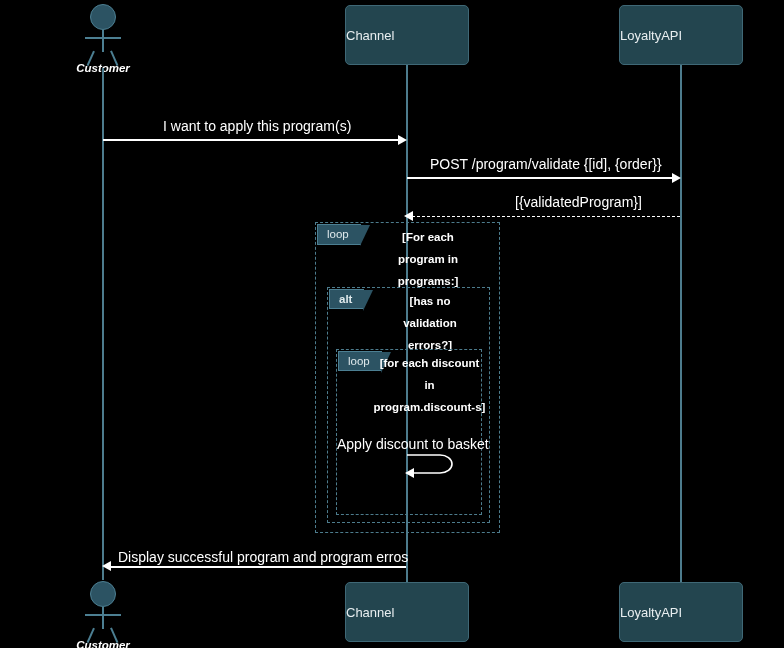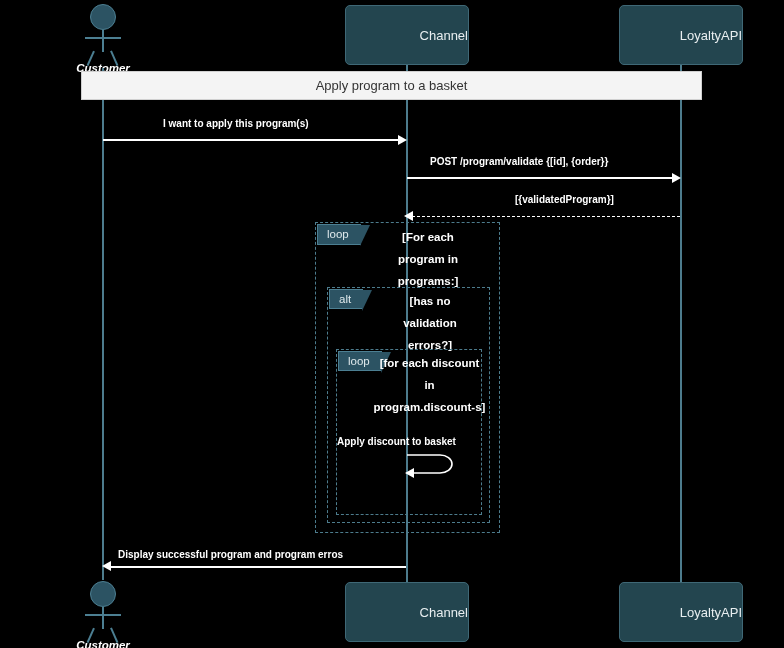--- a/index.html
+++ b/index.html
@@ -2,21 +2,21 @@
 <html><head>
 <meta charset="utf-8">
 <style>
   html,body{margin:0;padding:0;background:#000;}
   body{width:784px;height:648px;position:relative;overflow:hidden;
        font-family:"Liberation Sans","DejaVu Sans",sans-serif;}
   #diagram{position:absolute;inset:0;}
 
   
   .pbox{position:absolute;background:#23454f;border:1px solid #3f6876;
-        border-radius:5px;display:flex;align-items:center;justify-content:flex-end;
+        border-radius:5px;display:flex;align-items:center;justify-content:flex-start;
         color:#e8eef0;font-size:13px;box-sizing:border-box;}
   .actor{position:absolute;font-style:italic;}
   .actor .head{position:absolute;left:11px;top:0;width:26px;height:26px;
        border-radius:50%;background:#2c5363;border:1.6px solid #4c7f92;box-sizing:border-box;}
   .actor .body{position:absolute;left:23.2px;top:26px;width:1.8px;height:22px;background:#4c7f92;}
   .actor .arms{position:absolute;left:6px;top:33px;width:36px;height:1.8px;background:#4c7f92;}
   .actor .legL{position:absolute;left:14px;top:47px;width:1.8px;height:16px;background:#4c7f92;
        transform-origin:top center;transform:rotate(24deg);}
   .actor .legR{position:absolute;left:31px;top:47px;width:1.8px;height:16px;background:#4c7f92;
        transform-origin:top center;transform:rotate(-24deg);}
@@ -33,21 +33,21 @@
 
   
   .msg{position:absolute;height:1.6px;background:#ffffff;}
   .msg.dashed{height:0;background:none;border-top:1.6px dashed #ffffff;}
   .arrowR{position:absolute;width:0;height:0;
        border-top:5px solid transparent;border-bottom:5px solid transparent;
        border-left:9px solid #ffffff;}
   .arrowL{position:absolute;width:0;height:0;
        border-top:5px solid transparent;border-bottom:5px solid transparent;
        border-right:9px solid #ffffff;}
-  .mlabel{position:absolute;color:#ffffff;font-size:10px;font-weight:bold;
+  .mlabel{position:absolute;color:#ffffff;font-size:14px;font-weight:normal;
        white-space:nowrap;text-align:center;}
 
   
   .frag{position:absolute;border:1.6px dashed #4d7c8d;box-sizing:border-box;}
   .fragtag{position:absolute;background:#2c5363;border:1px solid #4c7f92;
        color:#dfe9ec;font-size:11.5px;padding:2px 11px 3px 9px;
        box-sizing:border-box;}
   .fragtag:after{content:"";position:absolute;right:-10px;top:0;
        border-top:0 solid transparent;border-bottom:21px solid transparent;
        border-left:10px solid #2c5363;}
@@ -79,23 +79,20 @@
   <div class="pbox" style="left:619px;top:5px;width:124px;height:60px;">
     <span>LoyaltyAPI</span>
   </div>
 
   
   <div class="lifeline" style="left:102px;top:68px;height:512px;"></div>
   <div class="lifeline" style="left:406px;top:65px;height:518px;"></div>
   <div class="lifeline" style="left:680px;top:65px;height:518px;"></div>
 
   
-  <div class="titleband" style="left:81px;top:71px;width:621px;height:29px;">
-    <span>Apply program to a basket</span>
-  </div>
 
   
   <div class="mlabel" style="left:163px;top:118px;">I want to apply this program(s)</div>
   <div class="msg" style="left:103px;top:139px;width:296px;"></div>
   <div class="arrowR" style="left:398px;top:135px;"></div>
 
   
   <div class="mlabel" style="left:430px;top:156px;">POST /program/validate {[id], {order}}</div>
   <div class="msg" style="left:407px;top:177px;width:266px;"></div>
   <div class="arrowR" style="left:672px;top:173px;"></div>
@@ -105,21 +102,21 @@
   <div class="msg dashed" style="left:412px;top:216px;width:268px;"></div>
   <div class="arrowL" style="left:404px;top:211px;"></div>
 
   
   <div class="frag" style="left:315px;top:222px;width:185px;height:311px;"></div>
   <div class="fragtag" style="left:317px;top:224px;height:21px;line-height:15px;">loop</div>
   <div class="fragcond" style="left:395px;top:226px;width:66px;">[For each program in programs:]</div>
 
   
   <div class="frag" style="left:327px;top:287px;width:163px;height:236px;"></div>
-  <div class="fragtag" style="left:329px;top:289px;height:20px;line-height:14px;">alt</div>
+  <div class="fragtag" style="left:329px;top:289px;height:20px;line-height:14px;font-weight:bold;">alt</div>
   <div class="fragcond" style="left:399px;top:290px;width:62px;">[has no validation errors?]</div>
 
   
   <div class="frag" style="left:336px;top:349px;width:146px;height:166px;"></div>
   <div class="fragtag" style="left:338px;top:351px;height:20px;line-height:14px;">loop</div>
   <div class="fragcond" style="left:373px;top:352px;width:113px;">[for each discount in program.discount-s]</div>
 
   
   <div class="mlabel" style="left:337px;top:436px;">Apply discount to basket</div>
   <svg class="selfloop" style="left:404px;top:450px;" width="58" height="28">

